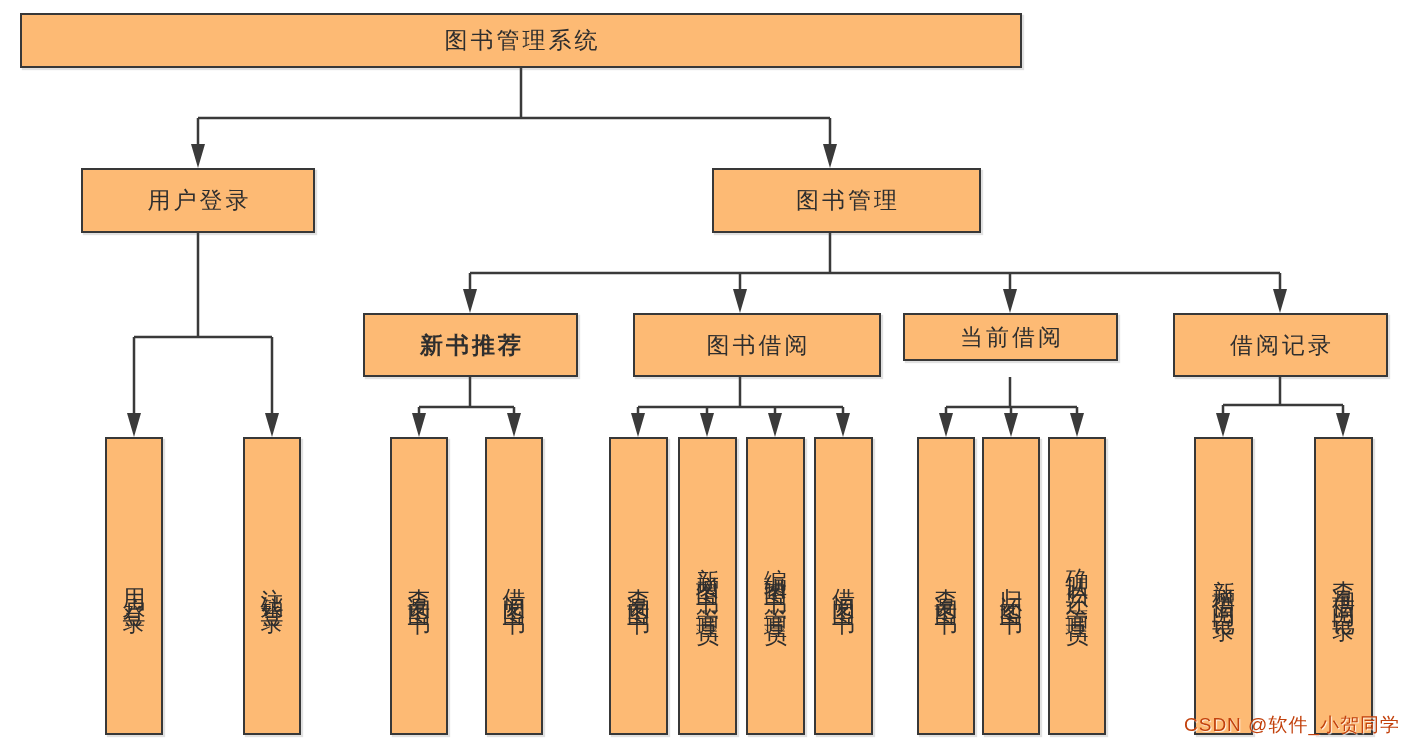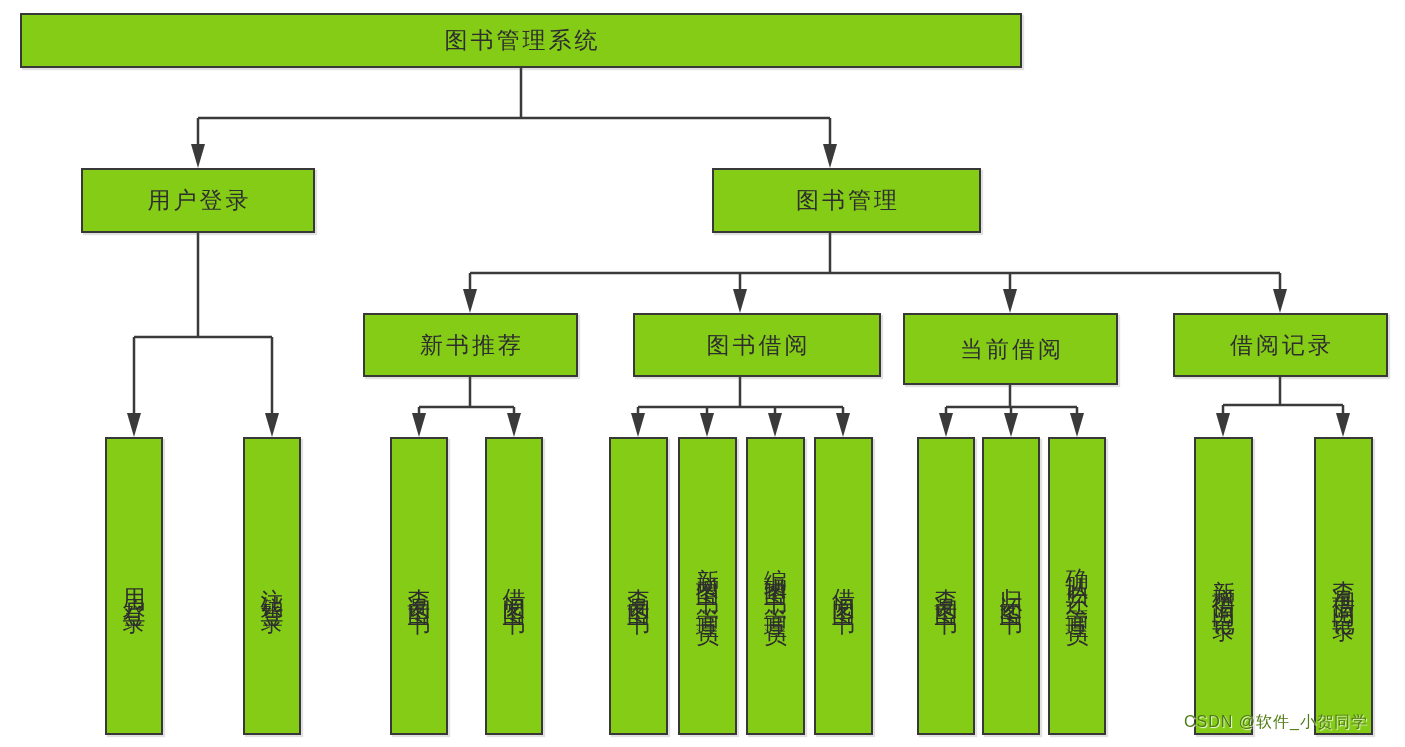--- a/index.html
+++ b/index.html
@@ -21,21 +21,21 @@
     height: 747px;
   }
   svg.connectors {
     position: absolute;
     left: 0; top: 0;
     z-index: 1;
   }
   .node {
     position: absolute;
     box-sizing: border-box;
-    background: #84cc16;
+    background: #fdba74;
     border: 2px solid #383838;
     color: #2e2e2e;
     display: flex;
     align-items: center;
     justify-content: center;
     z-index: 2;
     box-shadow: 2px 2px 1px rgba(90,90,90,0.18);
   }
   .hbox {
     font-size: 23px;
@@ -47,23 +47,23 @@
     writing-mode: vertical-rl;
     font-size: 23px;
     letter-spacing: 8px;
     line-height: 1;
   }
   .watermark {
     position: absolute;
     left: 1184px;
     top: 712px;
     z-index: 3;
-    font-size: 16px;
+    font-size: 19px;
     letter-spacing: 1px;
-    color: #4d7c0f;
+    color: #c2410c;
     text-shadow: 1px 1px 1px rgba(255,255,255,0.9);
     white-space: nowrap;
     text-align: right;
   }
 </style>
 </head>
 <body>
 
 <div id="diagram">
 
@@ -105,23 +105,23 @@
       <polygon points="1216,413 1230,413 1223,437"></polygon>
       <polygon points="1336,413 1350,413 1343,437"></polygon>
     </g>
   </svg>
 
   <div class="node hbox" style="left:20px; top:13px; width:1002px; height:55px;">图书管理系统</div>
 
   <div class="node hbox" style="left:81px; top:168px; width:234px; height:65px;">用户登录</div>
   <div class="node hbox" style="left:712px; top:168px; width:269px; height:65px;">图书管理</div>
 
-  <div class="node hbox" style="left:363px; top:313px; width:215px; height:64px;">新书推荐</div>
+  <div class="node hbox" style="left:363px; top:313px; width:215px; height:64px;font-weight:bold;">新书推荐</div>
   <div class="node hbox" style="left:633px; top:313px; width:248px; height:64px;">图书借阅</div>
-  <div class="node hbox" style="left:903px; top:313px; width:215px; height:72px;text-align:center;">当前借阅</div>
+  <div class="node hbox" style="left:903px; top:313px; width:215px; height:48px;text-align:center;">当前借阅</div>
   <div class="node hbox" style="left:1173px; top:313px; width:215px; height:64px;">借阅记录</div>
 
   <div class="node vbox" style="left:105px; top:437px; width:58px; height:298px;">用户登录</div>
   <div class="node vbox" style="left:243px; top:437px; width:58px; height:298px;">注销登录</div>
   <div class="node vbox" style="left:390px; top:437px; width:58px; height:298px;">查询图书</div>
   <div class="node vbox" style="left:485px; top:437px; width:58px; height:298px;">借阅图书</div>
   <div class="node vbox" style="left:609px; top:437px; width:59px; height:298px;">查询图书</div>
   <div class="node vbox" style="left:678px; top:437px; width:59px; height:298px;">新增图书（管理员）</div>
   <div class="node vbox" style="left:746px; top:437px; width:59px; height:298px;">编辑图书（管理员）</div>
   <div class="node vbox" style="left:814px; top:437px; width:59px; height:298px;">借阅图书</div>

